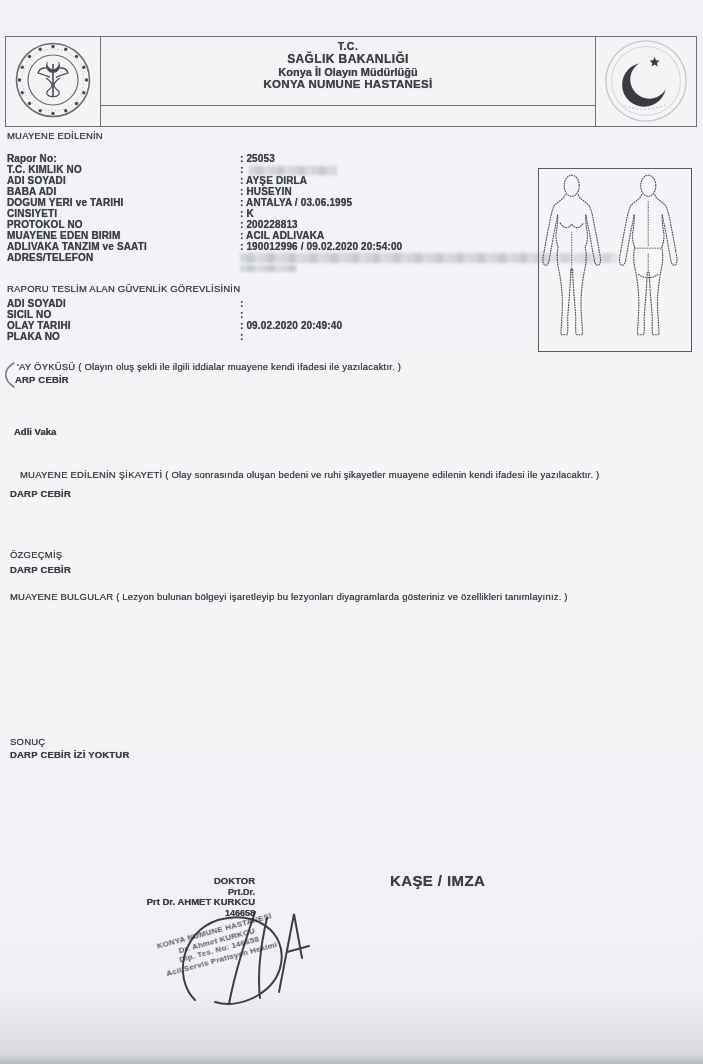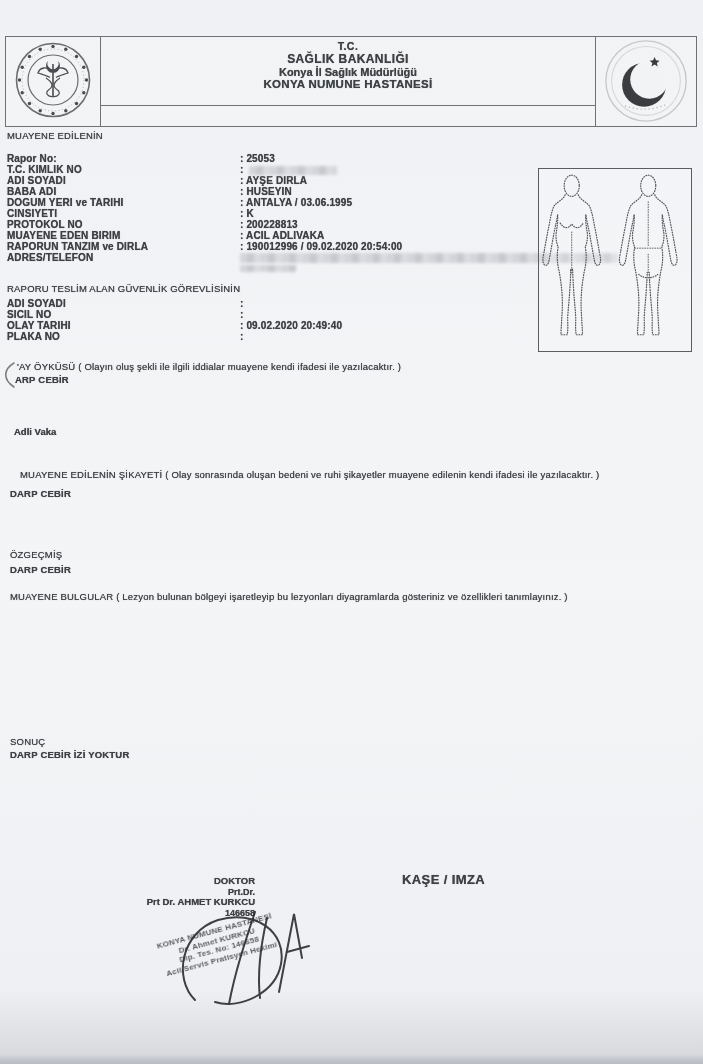--- a/index.html
+++ b/index.html
@@ -41,21 +41,21 @@
   .redact.tc { width:88px; height:9px; margin-left:6px; }
   .addr-wrap { display:flex; flex-direction:column; gap:2px; padding-top:1px; }
 
   
   .diagram-box { position:absolute; left:538px; top:168px; width:154px; height:184px;
     border:1.6px solid #5a5c60; background:rgba(255,255,255,.2); }
 
   
   .doctor-col { position:absolute; left:55px; top:876px; width:200px; text-align:right;
     font-size:9.5px; font-weight:700; line-height:10.6px; }
-  .kase { position:absolute; left:402px; top:872px; font-size:13px; font-weight:700; letter-spacing:.4px; }
+  .kase { position:absolute; left:390px; top:872px; font-size:15px; font-weight:700; letter-spacing:.4px; }
 
   .stamp { position:absolute; left:118px; top:926px; width:200px; text-align:center;
     transform:rotate(-15deg); font-size:8px; font-weight:700; line-height:9.6px;
     color:rgba(52,54,58,.8); letter-spacing:.25px; filter:blur(.3px); }
 
   .sig { position:absolute; left:163px; top:900px; }
   .olay-artifact { position:absolute; left:0px; top:360px; }
   .bottom-shade { position:absolute; left:0; bottom:0; width:100%; height:9px;
     background:linear-gradient(180deg,rgba(190,193,199,0),#b9bcc3); }
 </style>
@@ -93,21 +93,21 @@
           <line x1="40" y1="24" x2="40" y2="57" stroke="#4a4c50" stroke-width="1.6"></line>
           <path d="M40,32 C34,26 27,27 25,33 C29,34.5 34,35.5 37,37.5 M40,32 C46,26 53,27 55,33 C51,34.5 46,35.5 43,37.5" fill="none" stroke="#4a4c50" stroke-width="1.3"></path>
           <path d="M33,38 C39,42 41.5,46 35.5,50 C31.5,53 35,57 40,56.5 M47,38 C41,42 38.5,46 44.5,50 C48.5,53 45,57 40,56.5" fill="none" stroke="#4a4c50" stroke-width="1.2"></path>
         </svg>
       </span>
     </div>
 
     <div class="hcell-center">
       <div class="h-tc txt">T.C.</div>
       <div class="h-min txt">SAĞLIK BAKANLIĞI</div>
-      <div class="h-dir txt">Konya İl Sağlık Müdürlüğü</div>
+      <div class="h-dir txt">Konya İl Olayın Müdürlüğü</div>
       <div class="h-hosp txt">KONYA NUMUNE HASTANESİ</div>
       <div class="h-rule"></div>
     </div>
 
     <div class="hcell-right">
       <span>
         <svg width="96" height="86" viewBox="0 0 100 90">
           <circle cx="50" cy="46" r="42" fill="none" stroke="#b6b8bd" stroke-width="1.4" opacity=".75"></circle>
           <circle cx="50" cy="46" r="36" fill="none" stroke="#c4c6cb" stroke-width="1.1" opacity=".65"></circle>
           <circle cx="48" cy="50" r="23" fill="#3a3c40"></circle>
@@ -148,21 +148,21 @@
     </div>
     <div class="row">
       <span class="lbl">PROTOKOL NO</span>
       <span class="val">: 200228813</span>
     </div>
     <div class="row">
       <span class="lbl">MUAYENE EDEN BIRIM</span>
       <span class="val">: ACIL ADLIVAKA</span>
     </div>
     <div class="row">
-      <span class="lbl">RAPORUN TANZIM ve DIRLA</span>
+      <span class="lbl">ADLIVAKA TANZIM ve SAATI</span>
       <span class="val">: 190012996  / 09.02.2020 20:54:00</span>
     </div>
     <div class="row">
       <span class="lbl">ADRES/TELEFON</span>
       <span class="val addr-wrap">
         <span class="redact" style="width:378px;height:10px;"></span>
         <span class="redact" style="width:56px;height:7px;"></span>
       </span>
     </div>
   </div>

